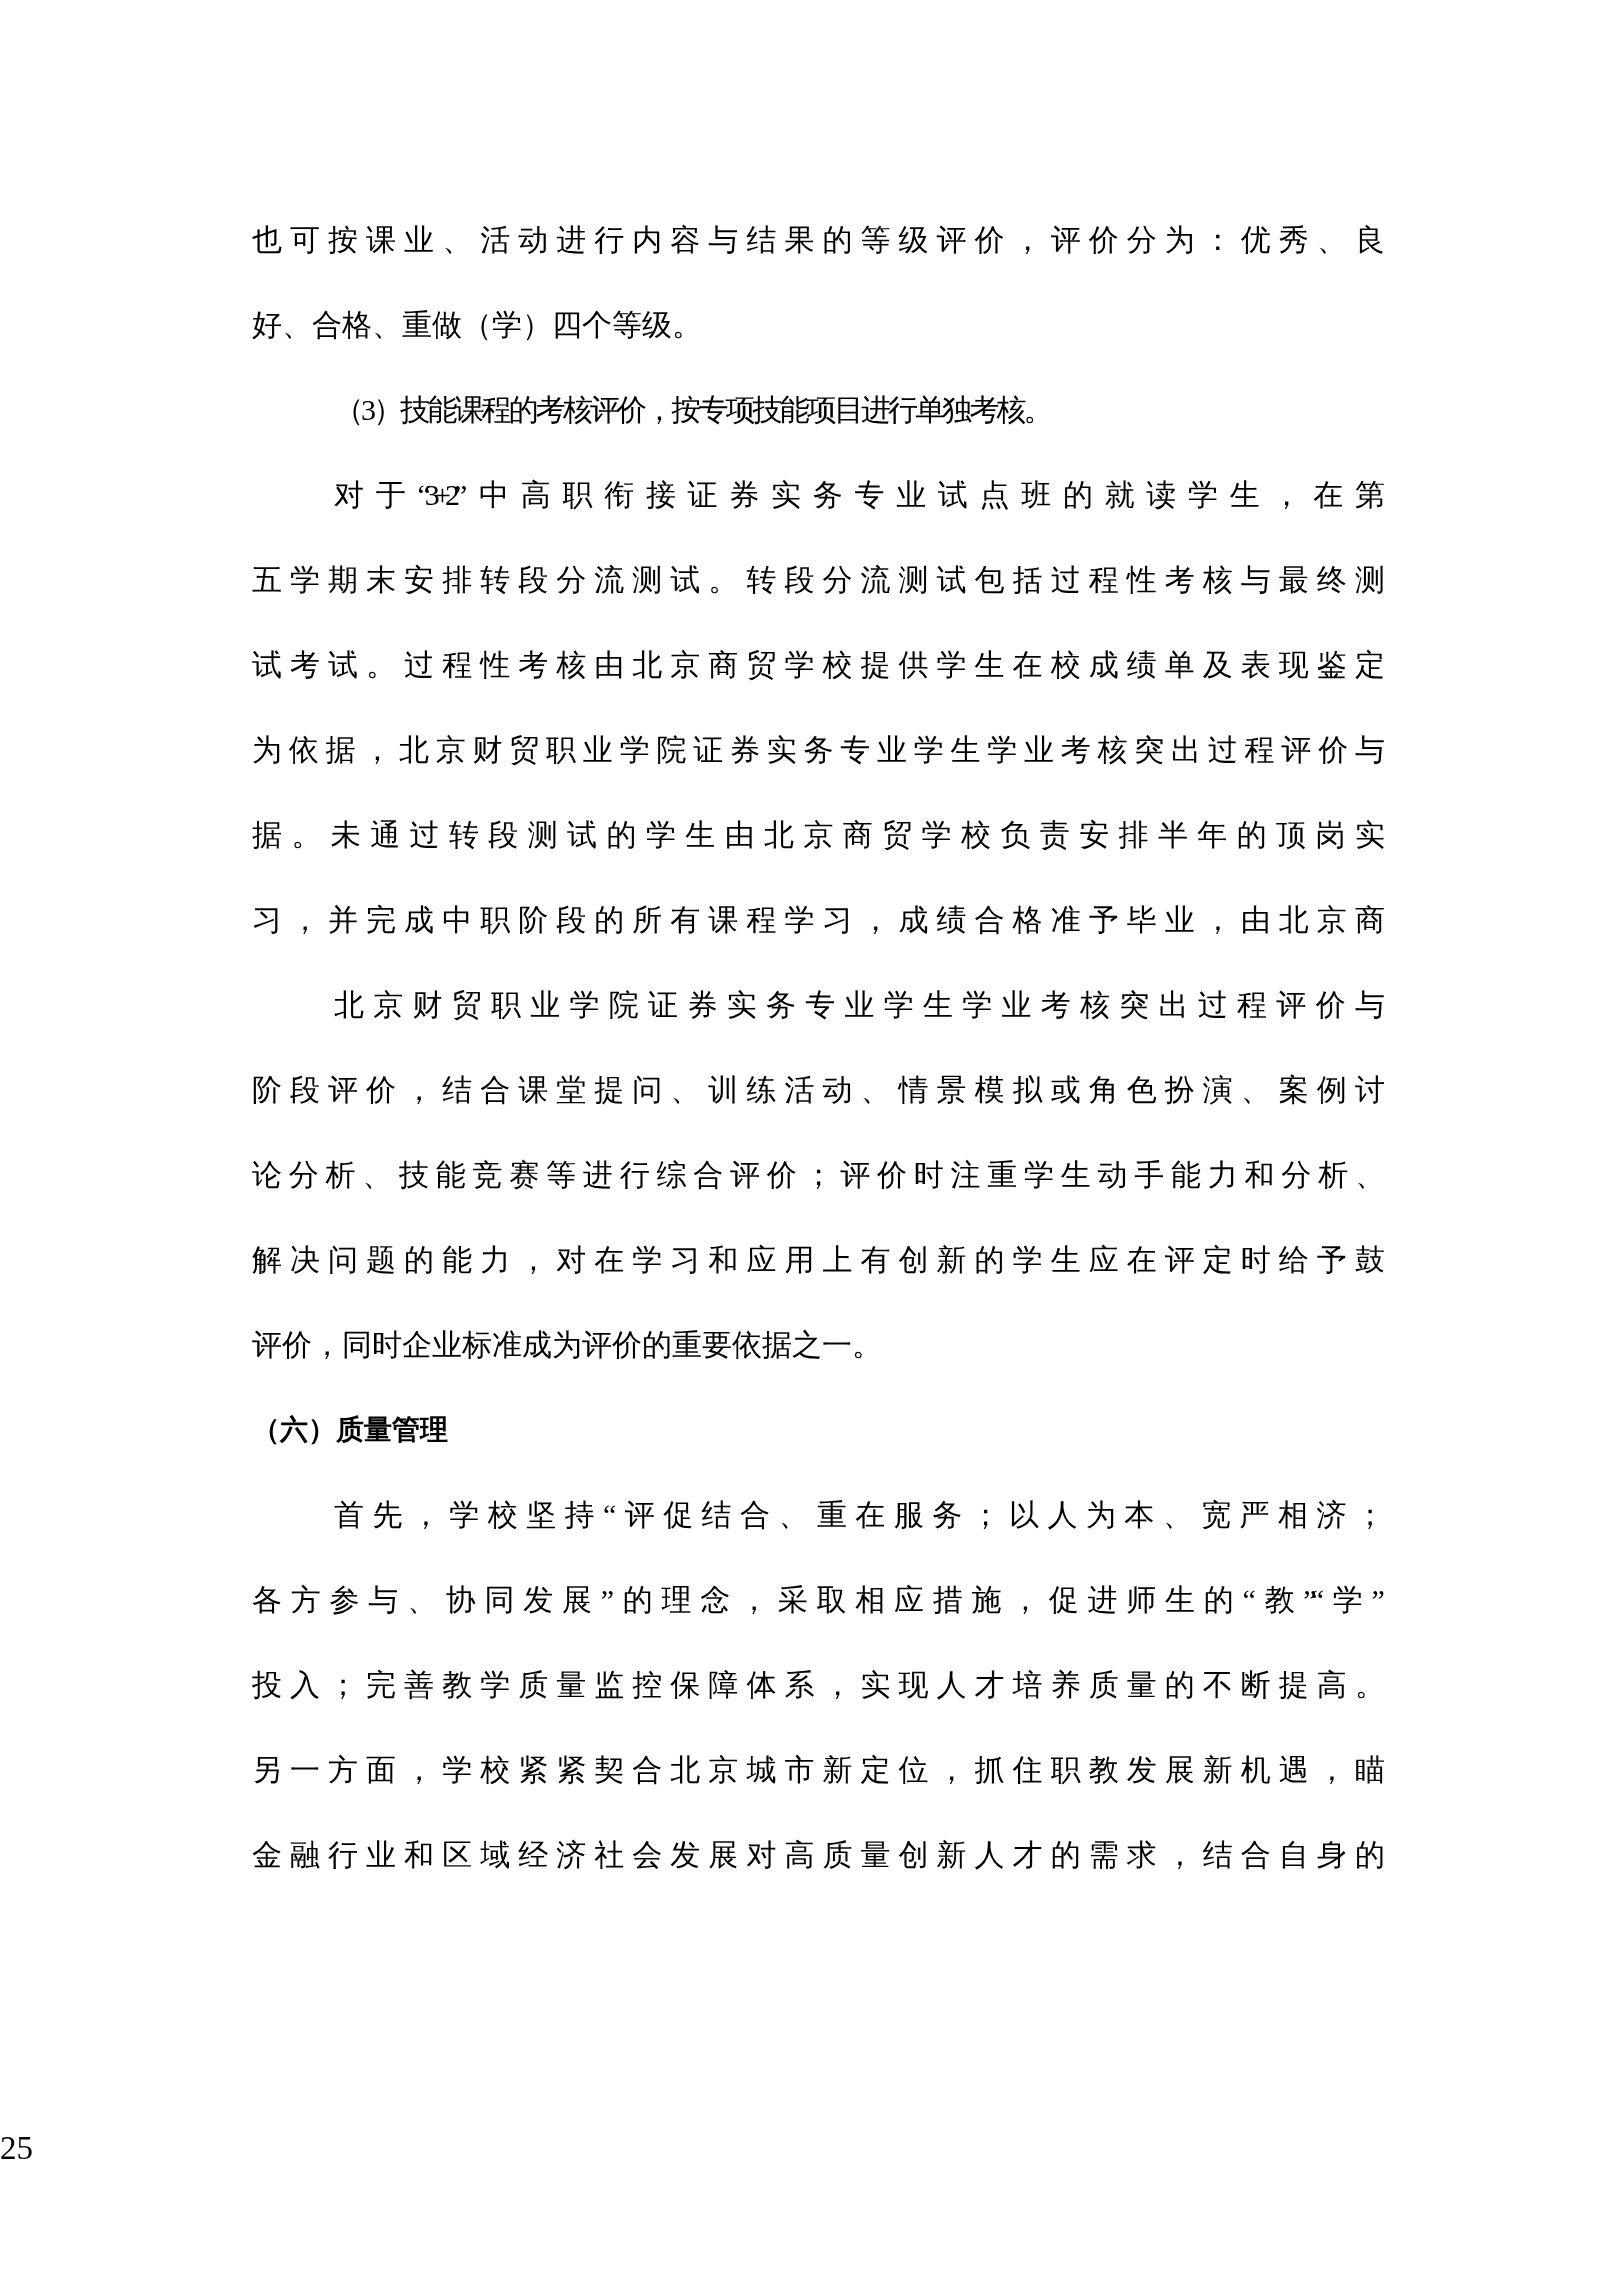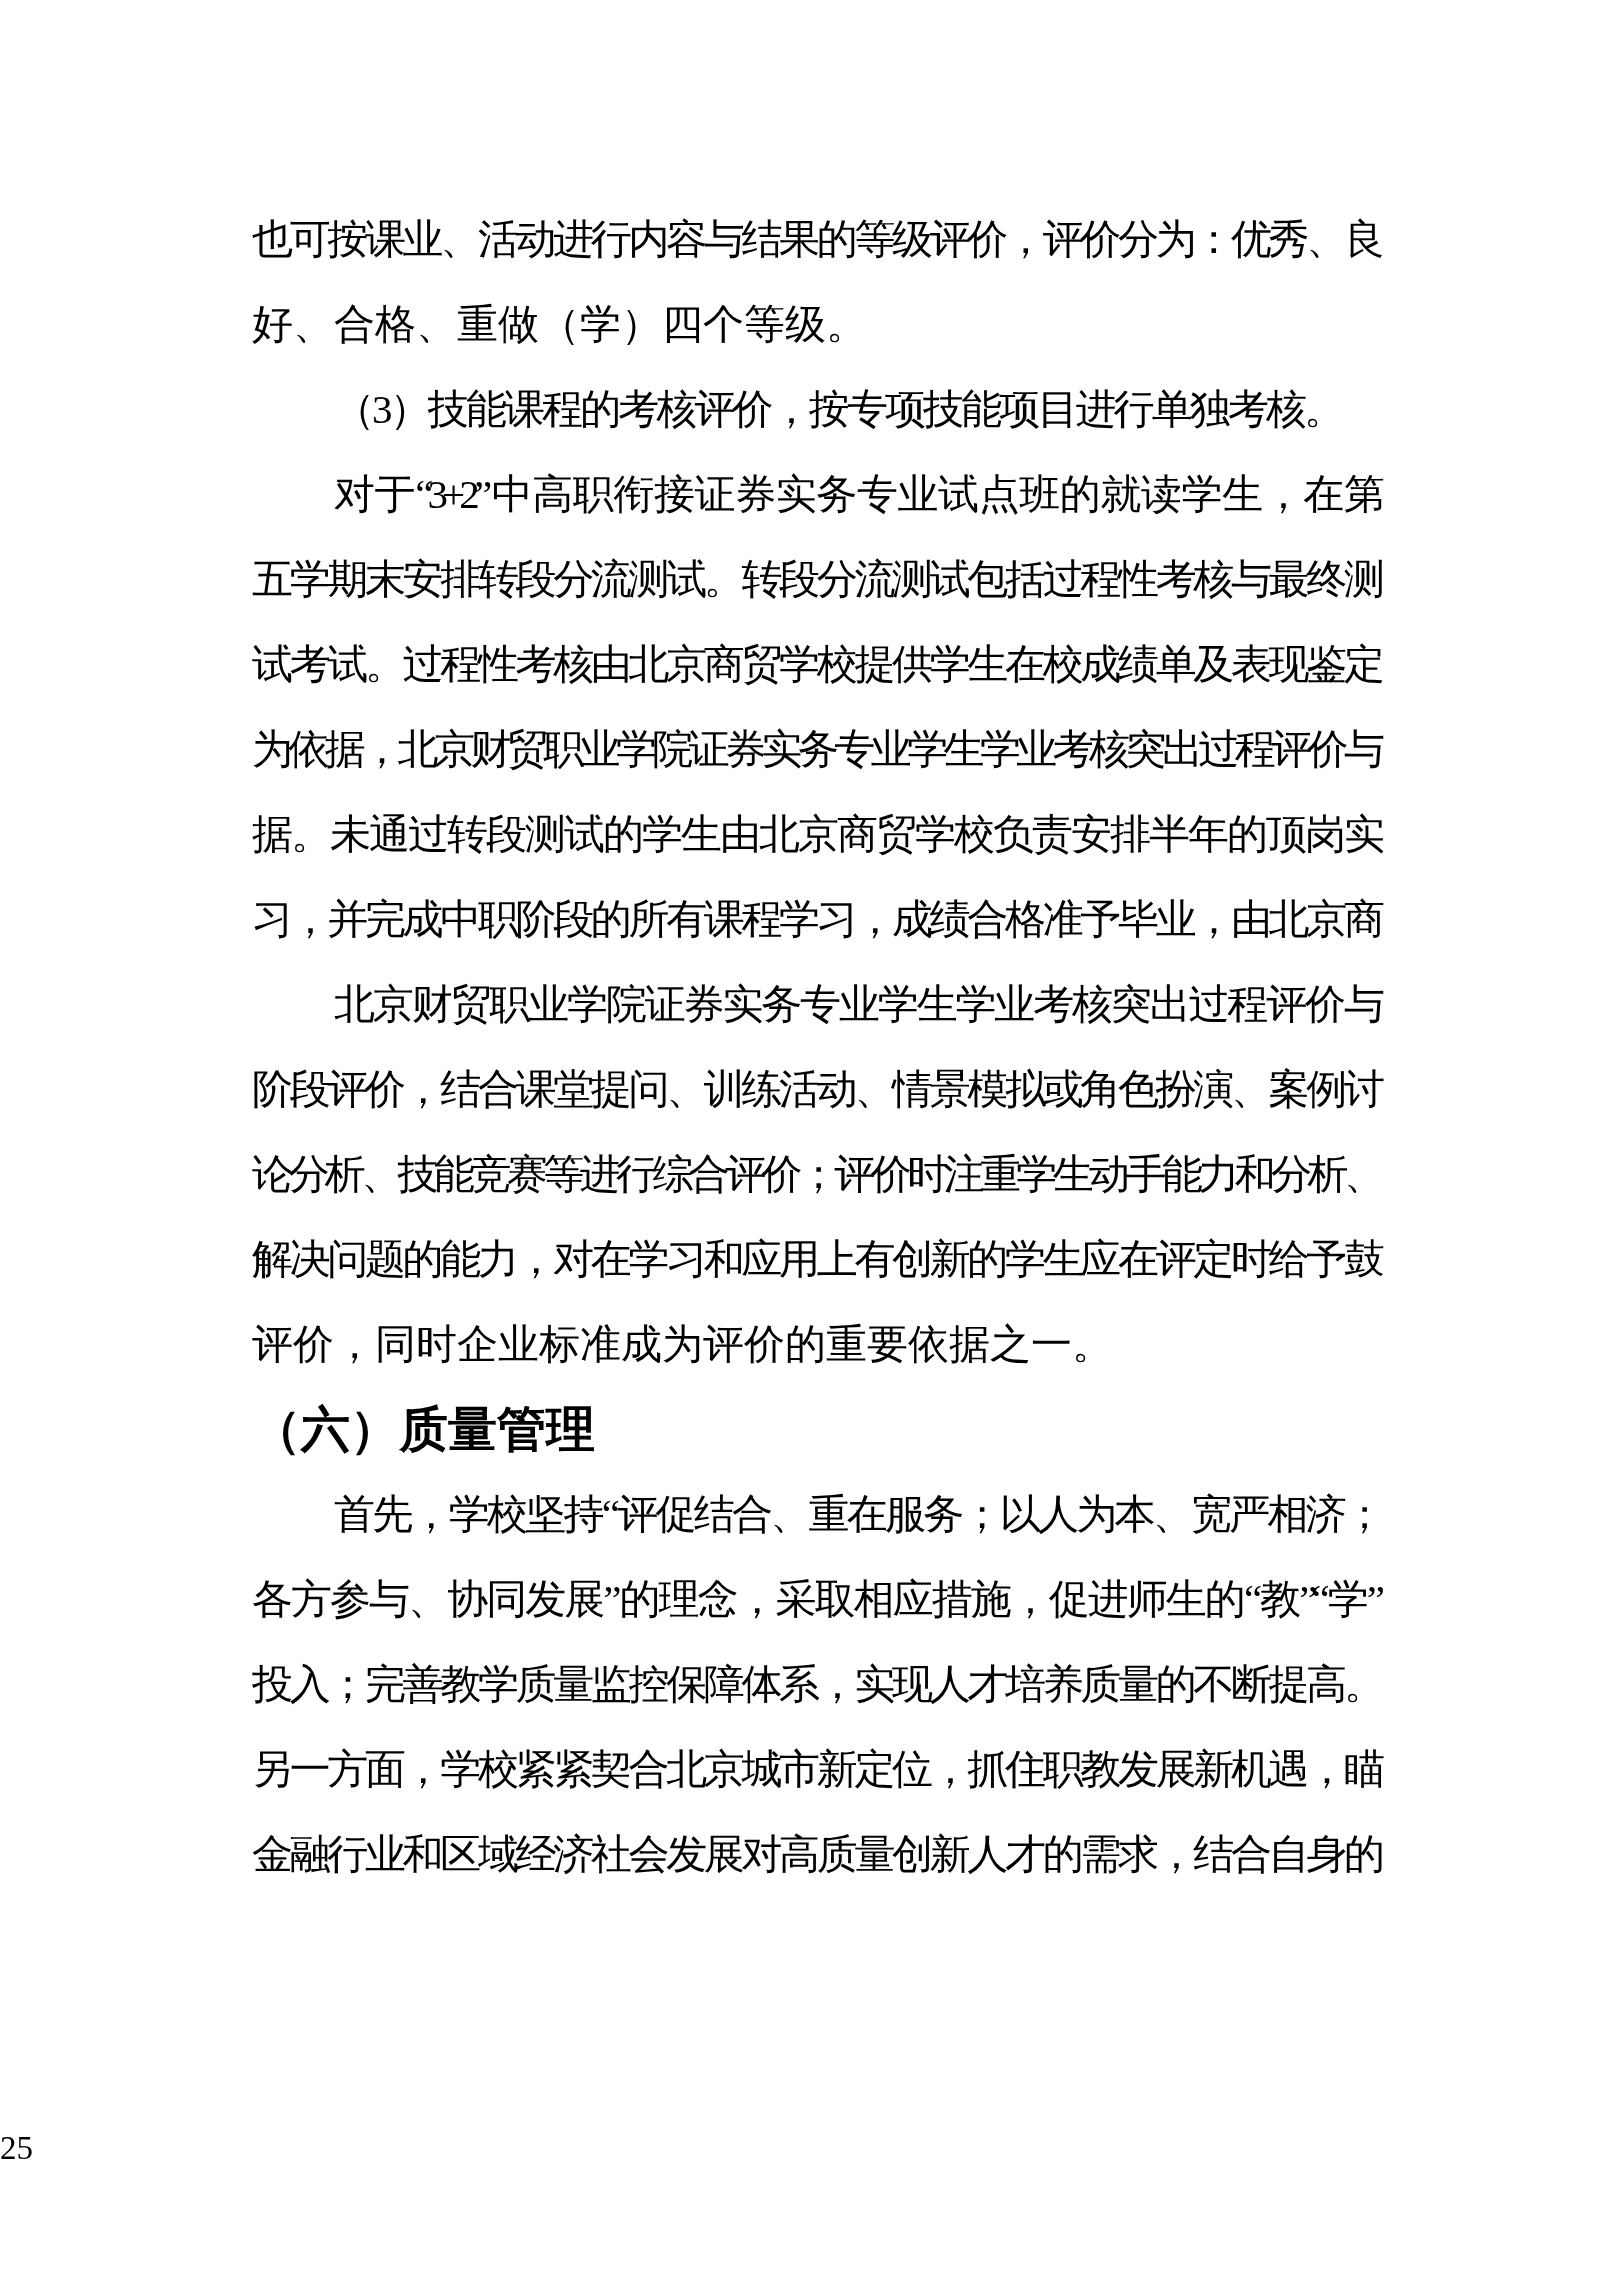--- a/index.html
+++ b/index.html
@@ -15,39 +15,39 @@
   }
   .text-block {
     position: absolute;
     left: 252px;
     top: 197px;
     width: 1127px;
   }
   .doc-line {
     height: 85px;
     line-height: 85px;
-    font-size: 41px;
+    font-size: 30px;
     white-space: nowrap;
     text-align: left;
   }
   
   .jf {
     white-space: normal;
     text-align: justify;
     text-align-last: justify;
     text-justify: inter-character;
     letter-spacing: -5.9px;
   }
   
   .end { text-align: left; text-align-last: left; }
   .tight { letter-spacing: -2.9px; }
   .ind { text-indent: 82px; }
   .heading {
     font-weight: bold;
-    font-size: 49px;
+    font-size: 28px;
     letter-spacing: 0;
   }
   .page-number {
     position: absolute;
     top: 2127px;
     left: 0;
     width: 100%;
     text-align: left;
     font-size: 33px;
     line-height: 43px;

